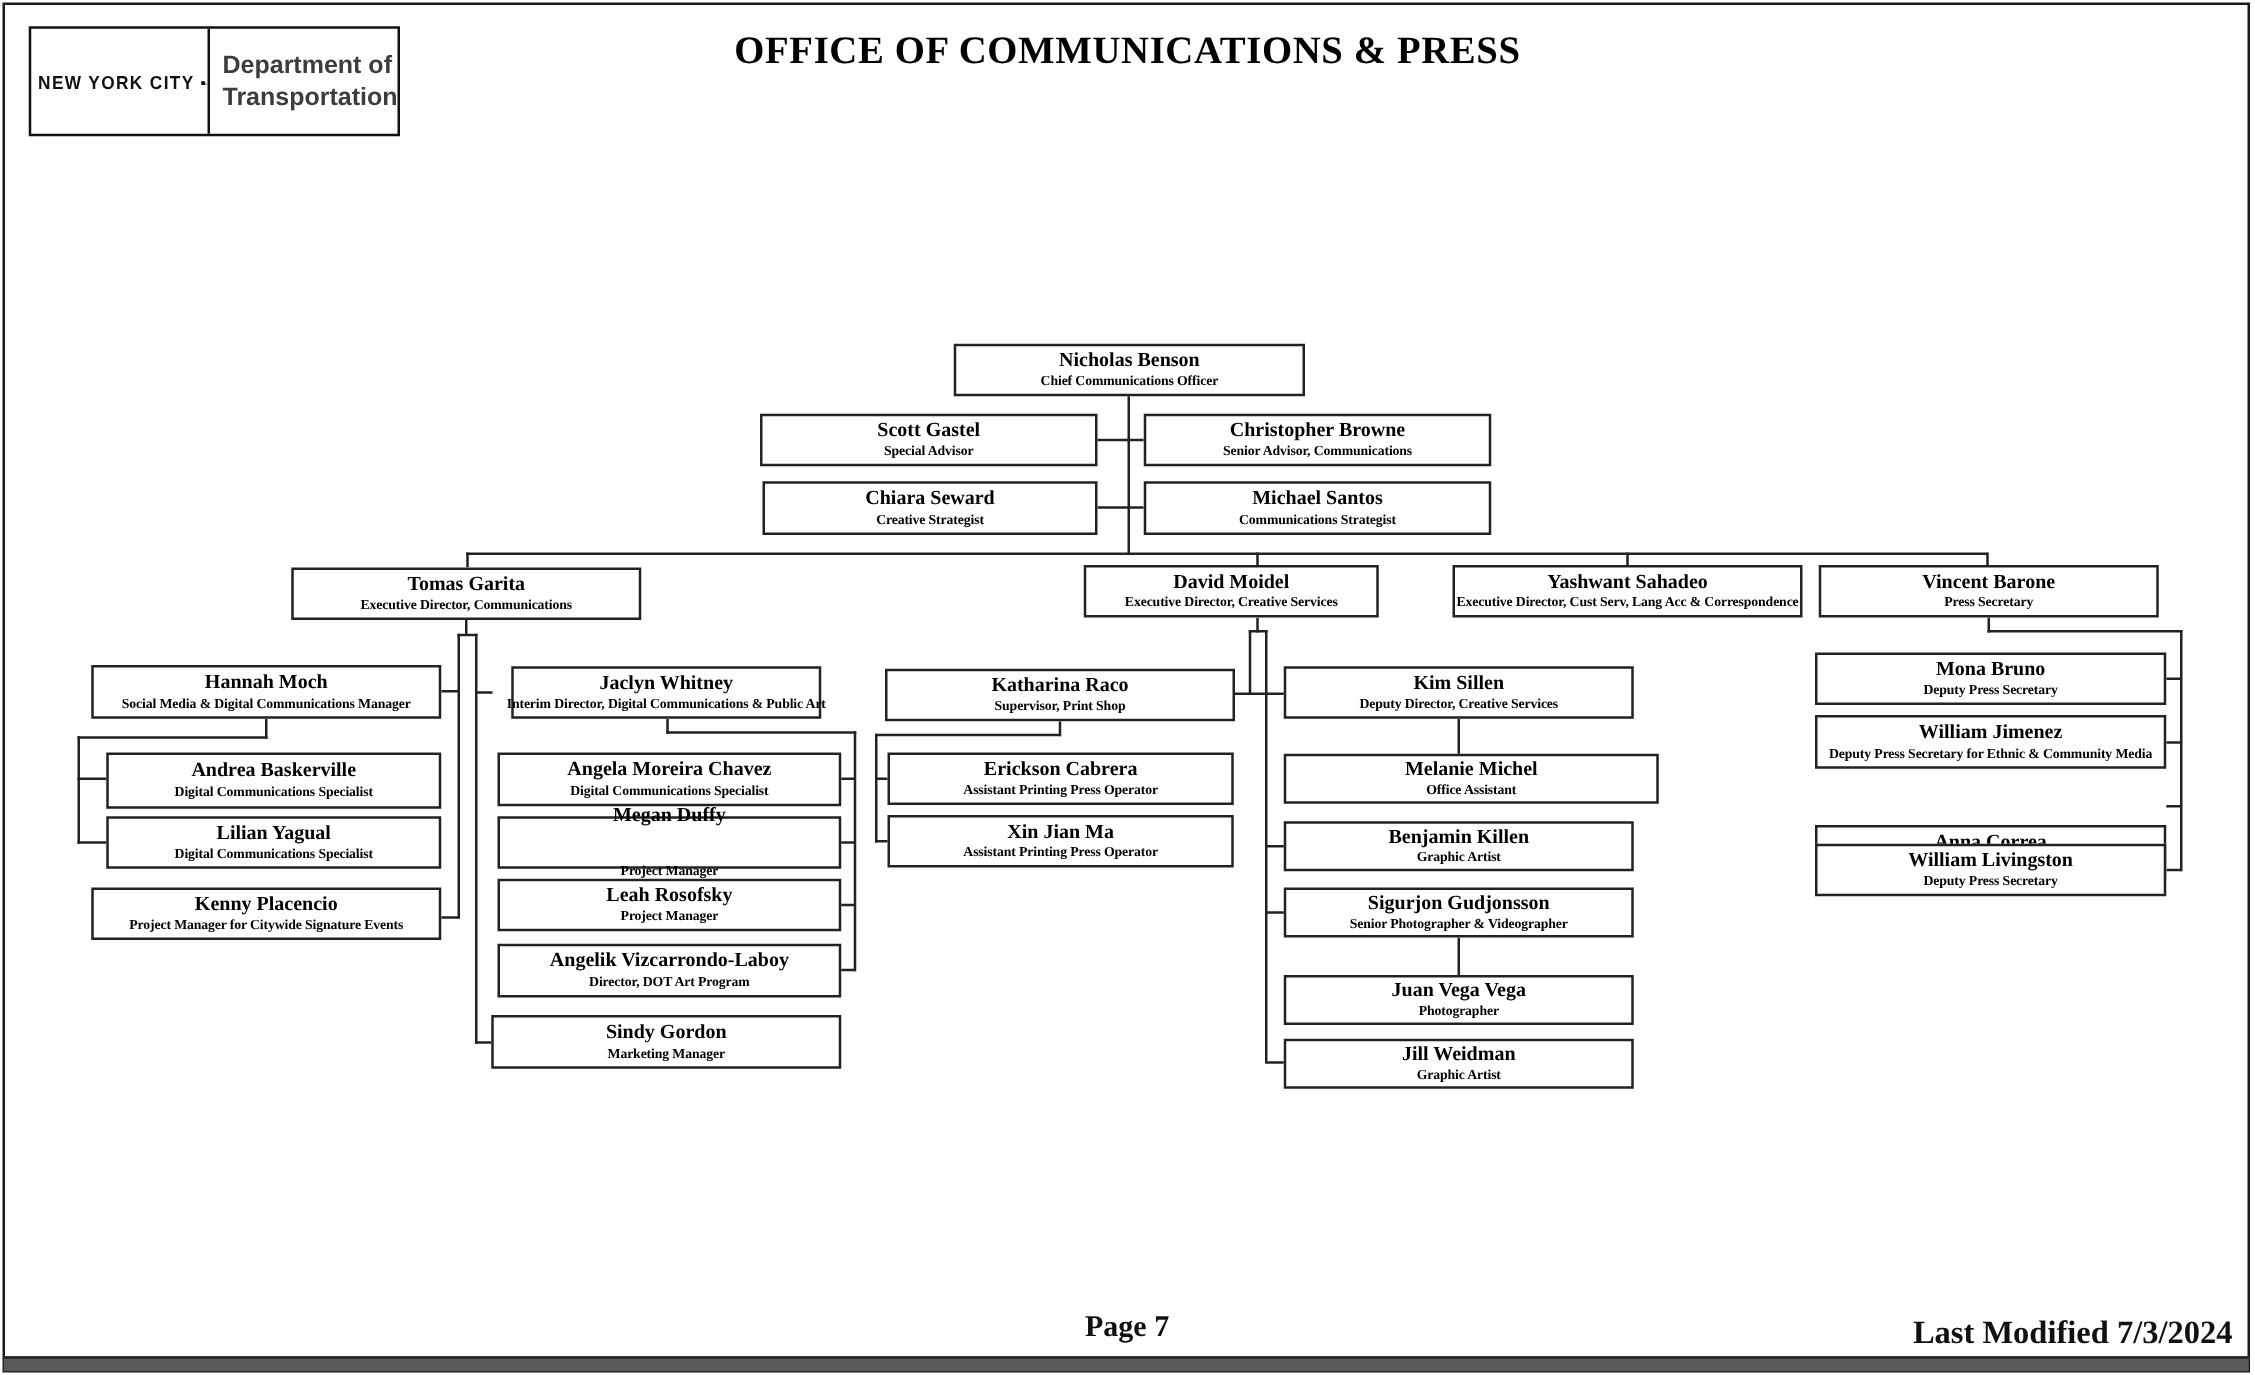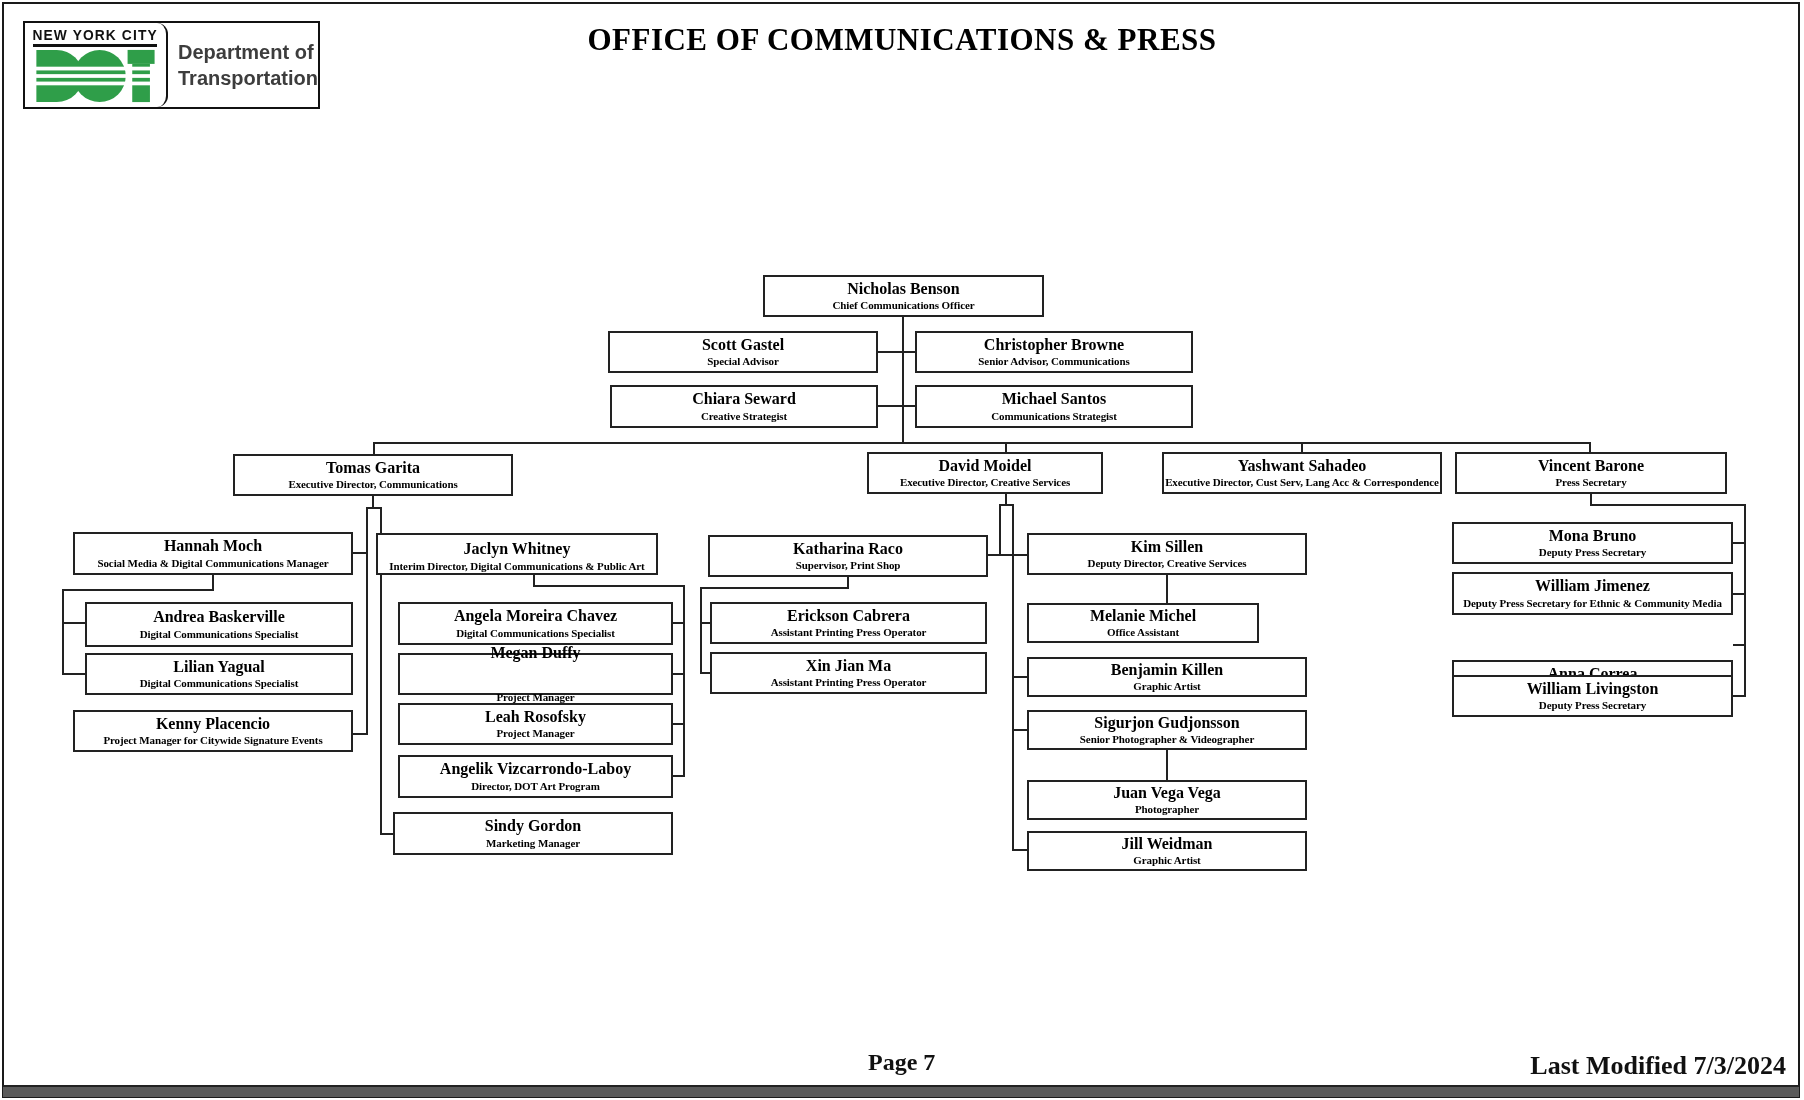--- a/index.html
+++ b/index.html
@@ -27,23 +27,22 @@
   }
   
   #logo{
     position:absolute;left:23px;top:21px;width:297px;height:88px;
     border:2px solid #111;background:#fff;
     display:flex;box-sizing:border-box;
     font-family:"Liberation Sans","DejaVu Sans",sans-serif;
   }
   #logo-left{
     width:143px;box-sizing:border-box;border-right:2px solid #111;
-    display:flex;flex-direction:column;align-items:center;
+    display:flex;flex-direction:row;align-items:center;
     padding-top:3px;
-    border-radius:11px;
   }
   #logo-city{
     font-weight:bold;font-size:15px;letter-spacing:1.2px;color:#111;
     transform:scaleX(.92);white-space:nowrap;
   }
   #logo-rule{width:124px;height:3px;background:#111;margin:1px 0 2px 0;}
   #logo-right{
     flex:1;display:flex;flex-direction:column;justify-content:center;
     padding-left:10px;
     font-weight:bold;font-size:20px;line-height:1.3;color:#3d3d3d;
@@ -142,21 +141,21 @@
         <div class="org-title">Digital Communications Specialist</div>
       </div>
       <div class="org-box" style="left: 85px; top: 653px; width: 268px; height: 42px;">
         <div class="org-name">Lilian Yagual</div>
         <div class="org-title">Digital Communications Specialist</div>
       </div>
       <div class="org-box" style="left: 73px; top: 710px; width: 280px; height: 42px;">
         <div class="org-name">Kenny Placencio</div>
         <div class="org-title">Project Manager for Citywide Signature Events</div>
       </div>
-      <div class="org-box" style="left: 376px; top: 533px; width: 282px; height: 42px; justify-content: flex-end;">
+      <div class="org-box" style="left: 409px; top: 533px; width: 248px; height: 42px;">
         <div class="org-name">Jaclyn Whitney</div>
         <div class="org-title">Interim Director, Digital Communications &amp; Public Art</div>
       </div>
       <div class="org-box" style="left: 398px; top: 602px; width: 275px; height: 43px;">
         <div class="org-name">Angela Moreira Chavez</div>
         <div class="org-title">Digital Communications Specialist</div>
       </div>
       <div class="org-box" style="left: 398px; top: 653px; width: 275px; height: 42px; gap: 28px;">
         <div class="org-name">Megan Duffy</div>
         <div class="org-title">Project Manager</div>
@@ -182,21 +181,21 @@
         <div class="org-title">Assistant Printing Press Operator</div>
       </div>
       <div class="org-box" style="left: 710px; top: 652px; width: 277px; height: 42px;">
         <div class="org-name">Xin Jian Ma</div>
         <div class="org-title">Assistant Printing Press Operator</div>
       </div>
       <div class="org-box" style="left: 1027px; top: 533px; width: 280px; height: 42px;">
         <div class="org-name">Kim Sillen</div>
         <div class="org-title">Deputy Director, Creative Services</div>
       </div>
-      <div class="org-box" style="left: 1027px; top: 603px; width: 232px; height: 40px;">
+      <div class="org-box" style="left: 1027px; top: 603px; width: 300px; height: 40px;">
         <div class="org-name">Melanie Michel</div>
         <div class="org-title">Office Assistant</div>
       </div>
       <div class="org-box" style="left: 1027px; top: 657px; width: 280px; height: 40px;">
         <div class="org-name">Benjamin Killen</div>
         <div class="org-title">Graphic Artist</div>
       </div>
       <div class="org-box" style="left: 1027px; top: 710px; width: 280px; height: 40px;">
         <div class="org-name">Sigurjon Gudjonsson</div>
         <div class="org-title">Senior Photographer &amp; Videographer</div>

